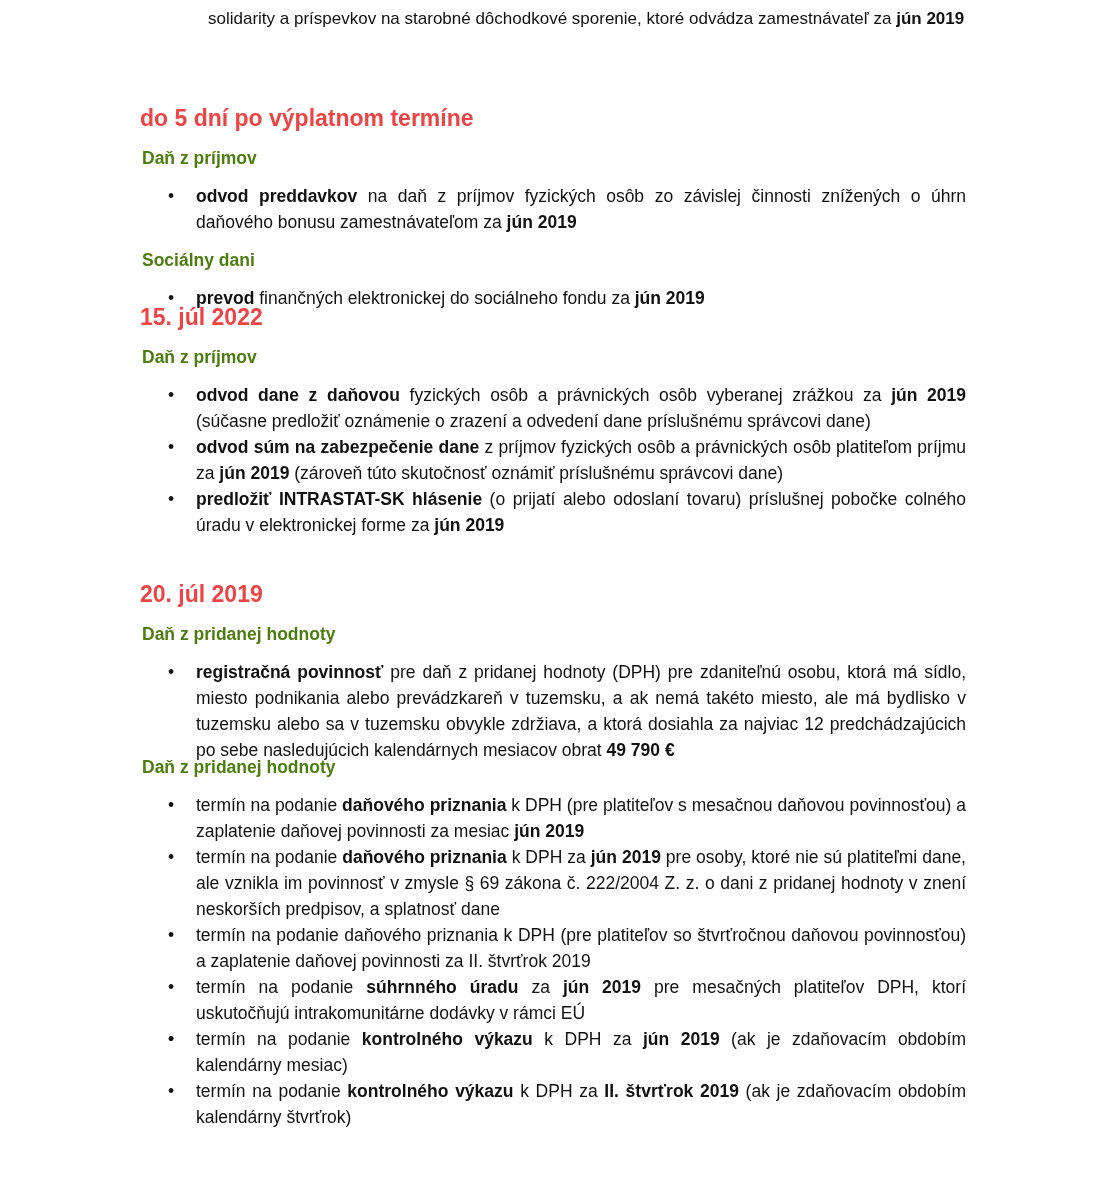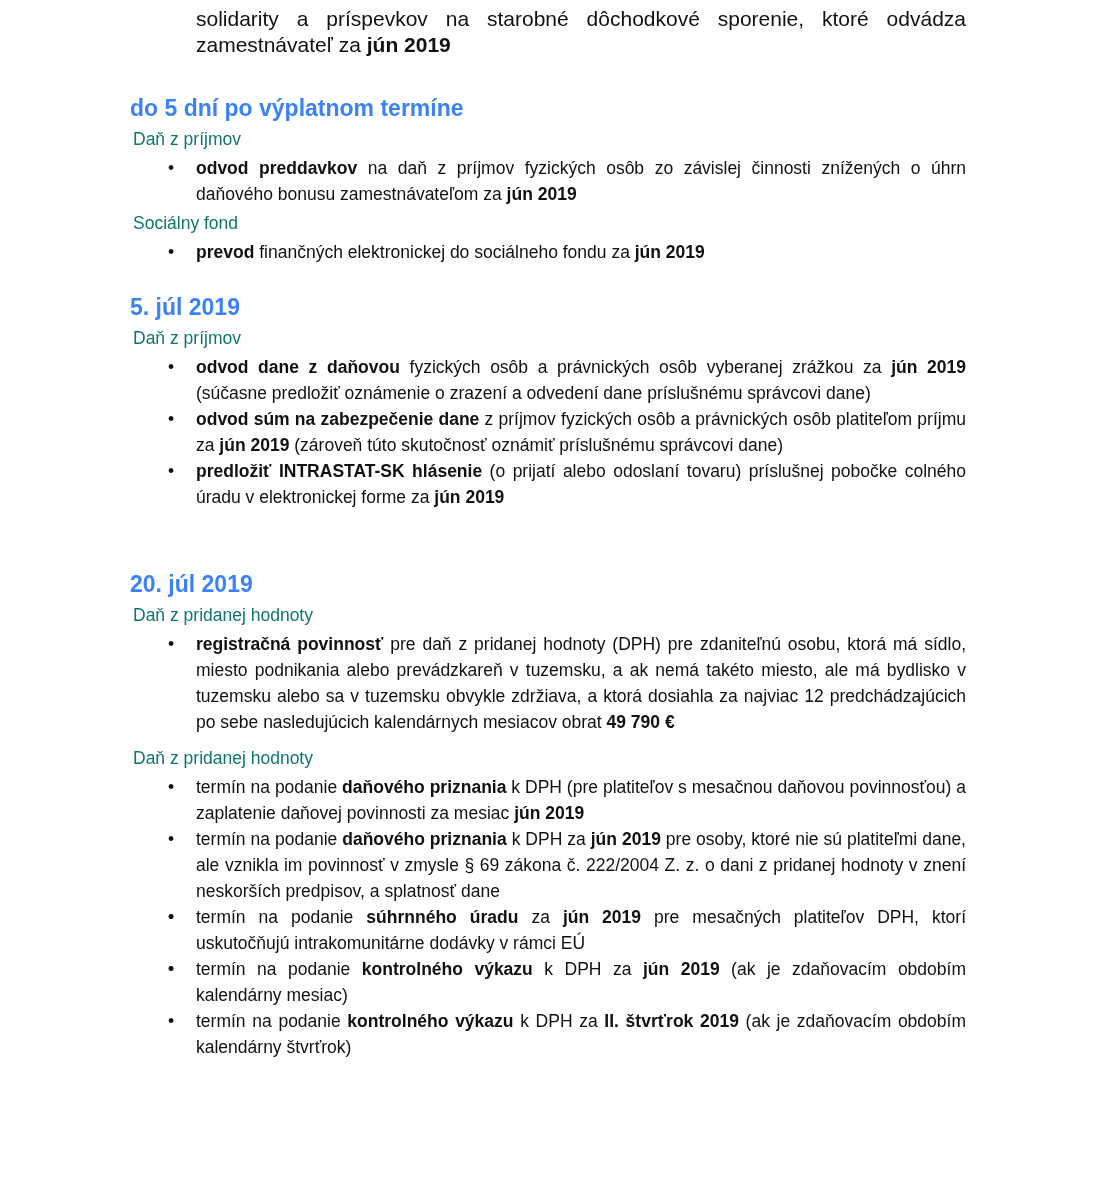--- a/index.html
+++ b/index.html
@@ -1,64 +1,64 @@
 <!DOCTYPE html>
 <html><head>
 <meta charset="utf-8">
 <style>
   html, body { margin: 0; padding: 0; background: #ffffff; }
   body { width: 1095px; height: 1200px; overflow: hidden; position: relative;
          font-family: "Liberation Sans", sans-serif; color: #111; }
   .page { position: absolute; left: 0; top: 0; width: 1095px; }
-  .cont { position: absolute; left: 196px; width: 770px; font-size: 21px; line-height: 26px; text-align: justify; }
+  .cont { position: absolute; left: 208px; width: 770px; font-size: 17px; line-height: 26px; text-align: justify; }
   .section { position: absolute; left: 130px; width: 836px; }
-  .date { font-size: 23px; font-weight: bold; line-height: 30px; margin: 0; color: #3b82f6; }
-  .cat { font-size: 17.5px; font-weight: normal; color: #0f766e; line-height: 26px; margin: 3px; }
+  .date { font-size: 23px; font-weight: bold; line-height: 30px; margin: 10px; color: #ef4444; }
+  .cat { font-size: 17.5px; font-weight: bold; color: #4d7c0f; line-height: 26px; margin: 12px; }
   ul.items { list-style: none; margin: 0; padding: 0; }
   ul.items li { position: relative; padding-left: 66px; font-size: 17.5px; line-height: 26px; text-align: justify; }
   ul.items li .bullet { position: absolute; left: 38px; top: 0; }
   b { font-weight: bold; }
 </style>
 </head>
 <body>
 
 <div class="page">
   <div class="cont" id="cont" style="top:6px;"><span>solidarity a príspevkov na starobné dôchodkové sporenie, ktoré odvádza zamestnávateľ za </span><b>jún 2019</b></div>
   <div class="section" id="sec0" style="top:93px;">
       <h2 class="date">do 5 dní po výplatnom termíne</h2>
       <div class="cat">Daň z príjmov</div>
       <ul class="items">
         <li><span class="bullet">•</span><b>odvod preddavkov</b><span> na daň z príjmov fyzických osôb zo závislej činnosti znížených o úhrn daňového bonusu zamestnávateľom za </span><b>jún 2019</b></li>
       </ul>
-      <div class="cat">Sociálny fond</div>
+      <div class="cat">Sociálny dani</div>
       <ul class="items">
         <li><span class="bullet">•</span><b>prevod</b><span> finančných elektronickej do sociálneho fondu za </span><b>jún 2019</b></li>
       </ul>
     </div>
   <div class="section" id="sec1" style="top:292px;">
-      <h2 class="date">5. júl 2019</h2>
+      <h2 class="date">15. júl 2022</h2>
       <div class="cat">Daň z príjmov</div>
       <ul class="items">
         <li><span class="bullet">•</span><b>odvod dane z daňovou</b><span> fyzických osôb a právnických osôb vyberanej zrážkou za </span><b>jún 2019</b><span> (súčasne predložiť oznámenie o zrazení a odvedení dane príslušnému správcovi dane)</span></li>
         <li><span class="bullet">•</span><b>odvod súm na zabezpečenie dane</b><span> z príjmov fyzických osôb a právnických osôb platiteľom príjmu za </span><b>jún 2019</b><span> (zároveň túto skutočnosť oznámiť príslušnému správcovi dane)</span></li>
         <li><span class="bullet">•</span><b>predložiť INTRASTAT-SK hlásenie</b><span> (o prijatí alebo odoslaní tovaru) príslušnej pobočke colného úradu v elektronickej forme za </span><b>jún 2019</b></li>
       </ul>
     </div>
   <div class="section" id="sec2" style="top:569px;">
       <h2 class="date">20. júl 2019</h2>
       <div class="cat">Daň z pridanej hodnoty</div>
       <ul class="items">
         <li><span class="bullet">•</span><b>registračná povinnosť</b><span> pre daň z pridanej hodnoty (DPH) pre zdaniteľnú osobu, ktorá má sídlo, miesto podnikania alebo prevádzkareň v tuzemsku, a ak nemá takéto miesto, ale má bydlisko v tuzemsku alebo sa v tuzemsku obvykle zdržiava, a ktorá dosiahla za najviac 12 predchádzajúcich po sebe nasledujúcich kalendárnych mesiacov obrat </span><b>49 790 €</b></li>
       </ul>
     </div>
   <div class="section" id="sec3" style="top:742px;">
       <div class="cat">Daň z pridanej hodnoty</div>
       <ul class="items">
         <li><span class="bullet">•</span><span>termín na podanie </span><b>daňového priznania</b><span> k DPH (pre platiteľov s mesačnou daňovou povinnosťou) a zaplatenie daňovej povinnosti za mesiac </span><b>jún 2019</b></li>
         <li><span class="bullet">•</span><span>termín na podanie </span><b>daňového priznania</b><span> k DPH za </span><b>jún 2019</b><span> pre osoby, ktoré nie sú platiteľmi dane, ale vznikla im povinnosť v zmysle § 69 zákona č. 222/2004 Z. z. o dani z pridanej hodnoty v znení neskorších predpisov, a splatnosť dane</span></li>
-        <li><span class="bullet">•</span></li>
+        <li><span class="bullet">•</span><span>termín na podanie daňového priznania k DPH (pre platiteľov so štvrťročnou daňovou povinnosťou) a zaplatenie daňovej povinnosti za II. štvrťrok 2019</span></li>
         <li><span class="bullet">•</span><span>termín na podanie </span><b>súhrnného úradu</b><span> za </span><b>jún 2019</b><span> pre mesačných platiteľov DPH, ktorí uskutočňujú intrakomunitárne dodávky v rámci EÚ</span></li>
         <li><span class="bullet">•</span></li>
         <li><span class="bullet">•</span><span>termín na podanie </span><b>kontrolného výkazu</b><span> k DPH za </span><b>jún 2019</b><span> (ak je zdaňovacím obdobím kalendárny mesiac)</span></li>
         <li><span class="bullet">•</span><span>termín na podanie </span><b>kontrolného výkazu</b><span> k DPH za </span><b>II. štvrťrok 2019</b><span> (ak je zdaňovacím obdobím kalendárny štvrťrok)</span></li>
       </ul>
     </div>
 </div>
 
 </body></html>

